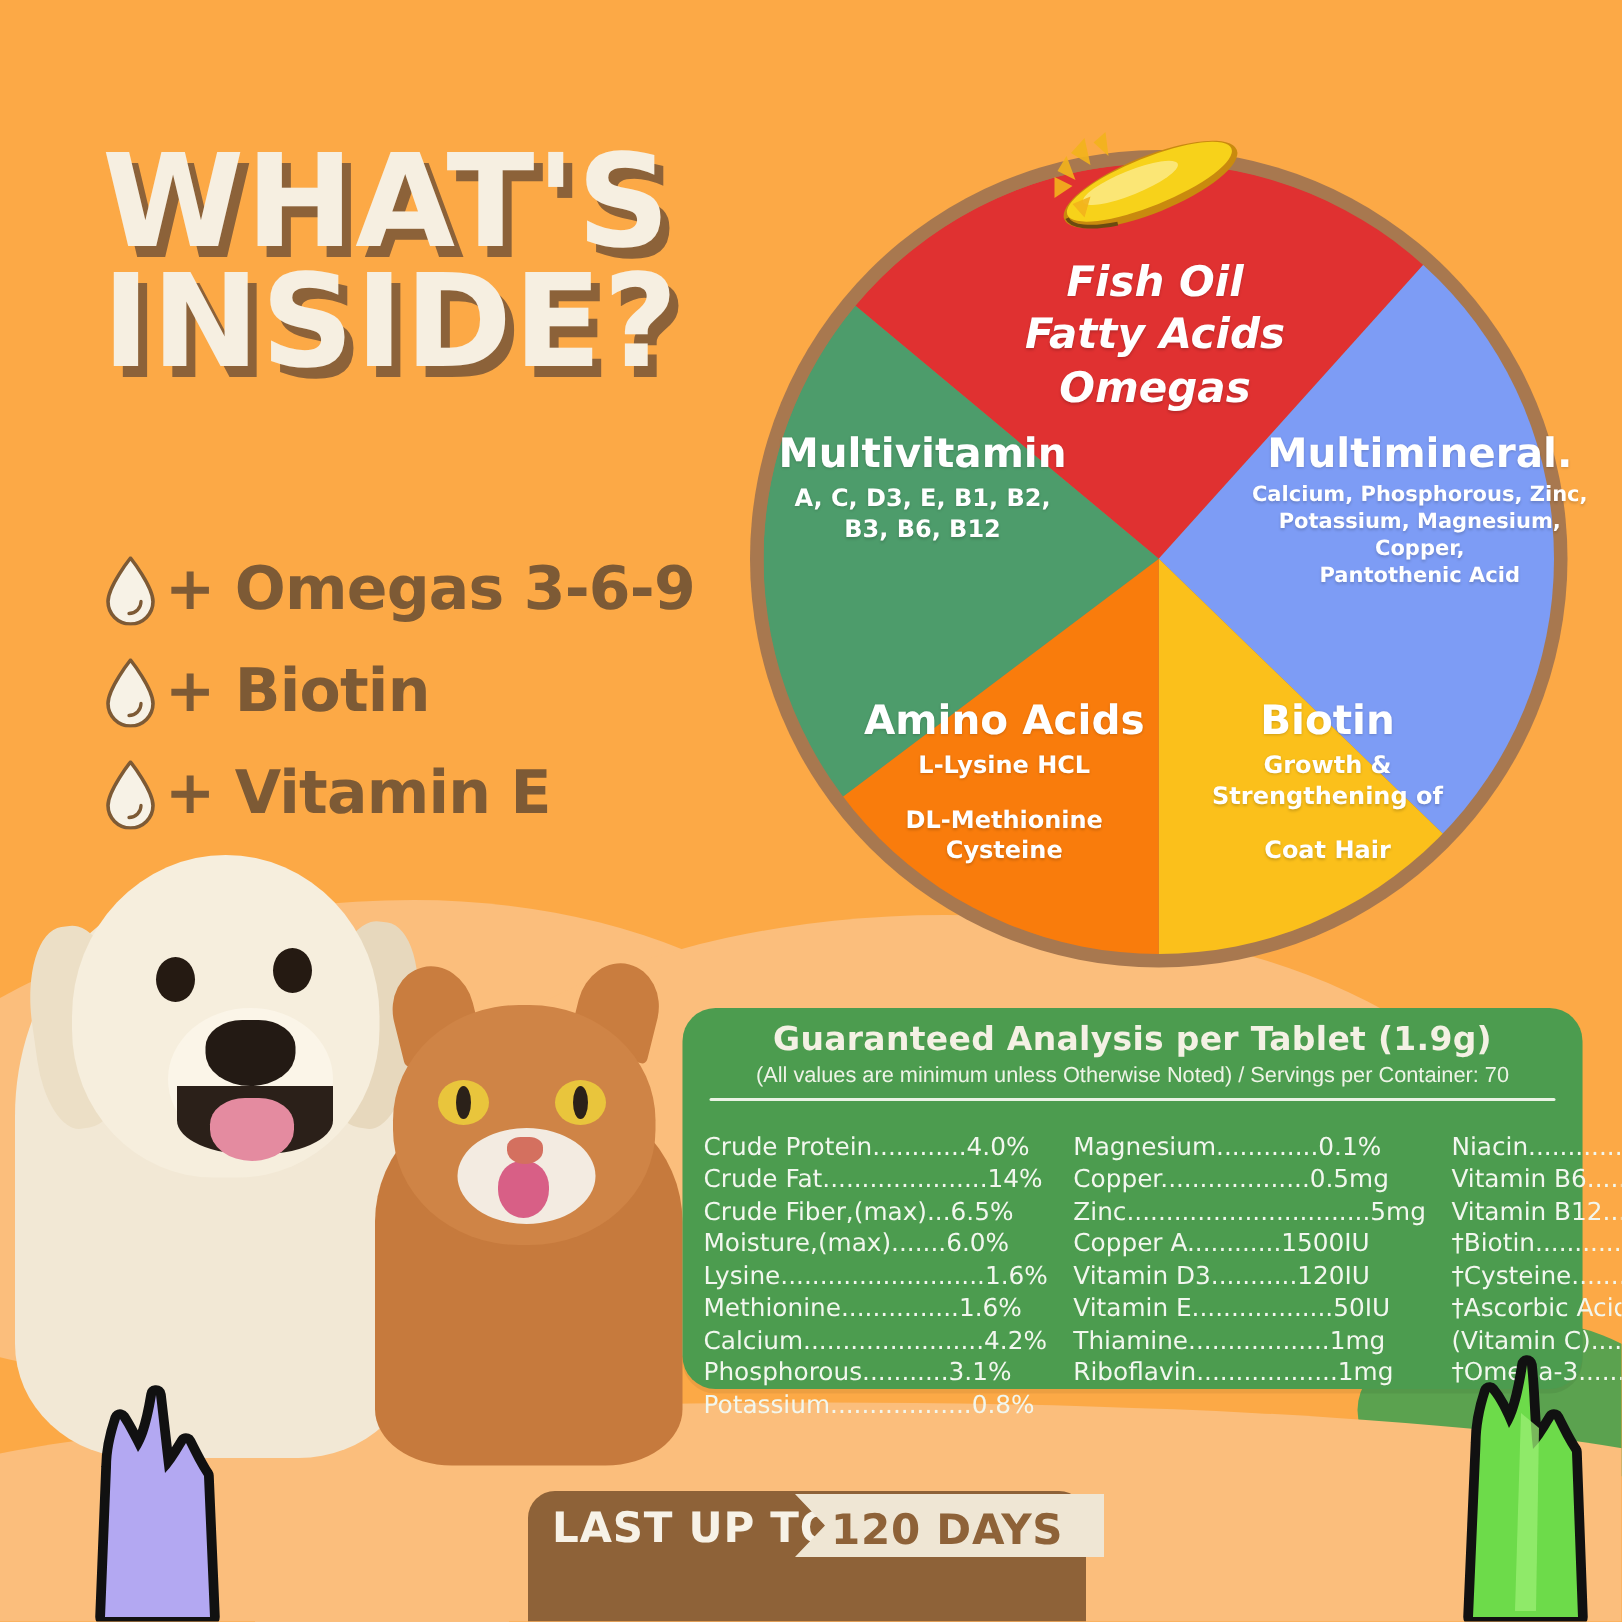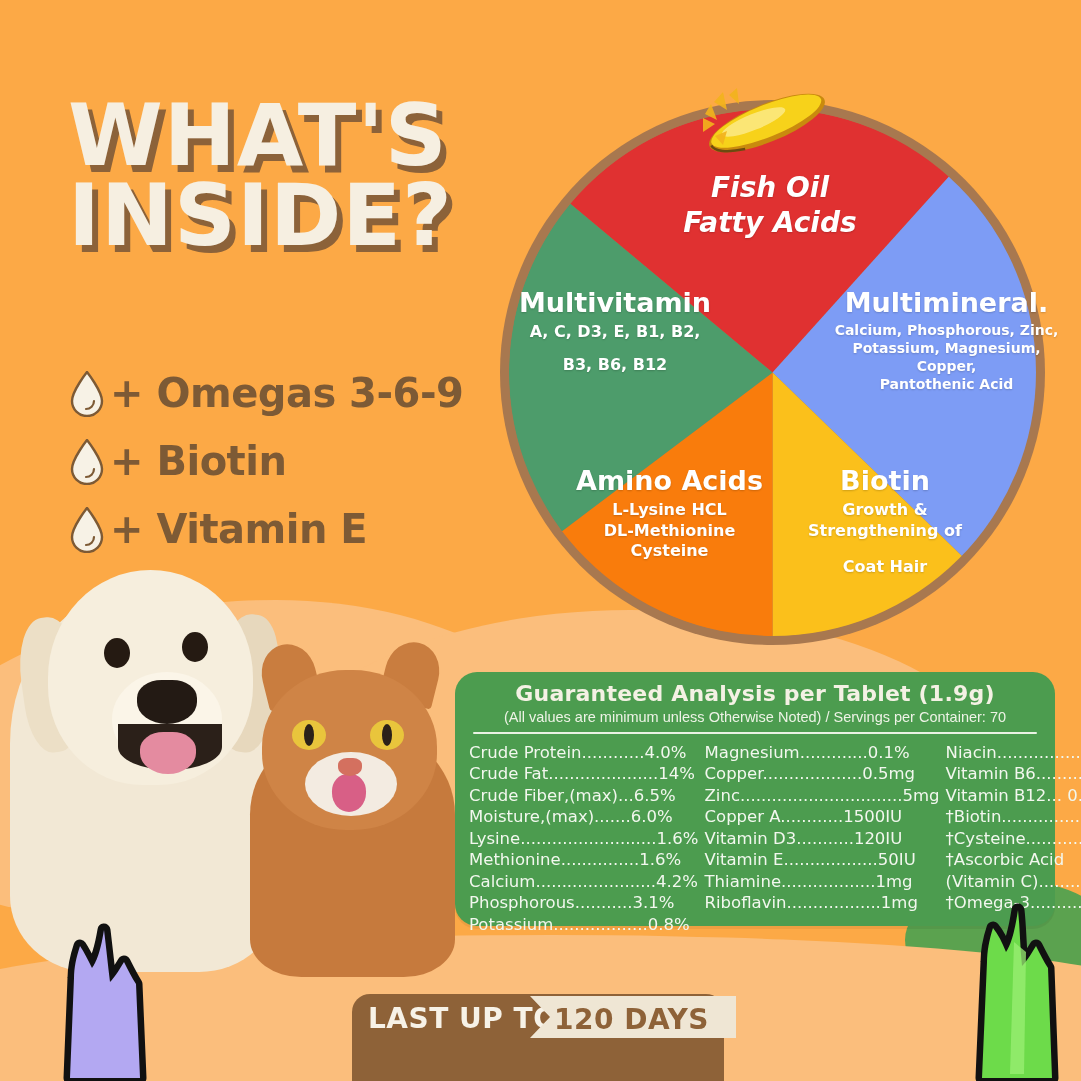--- a/index.html
+++ b/index.html
@@ -106,21 +106,21 @@
   }
   .ga-title{
     text-align:center;color:#f4f1e4;font-weight:bold;font-size:22px;
     padding-top:9px;letter-spacing:.2px;
     font-family:"DejaVu Sans","Liberation Sans",sans-serif;
   }
   .ga-sub{
     text-align:center;color:#eef3e6;font-size:14.5px;padding-top:3px;
   }
   .ga-rule{height:2px;background:#eaf3e4;margin:7px 18px 0 18px;border-radius:2px;}
-  .ga-cols{display:flex;padding:8px 12px 0 14px;gap:6px;}
+  .ga-cols{display:flex;padding:20px 12px 0 14px;gap:17px;}
   .ga-col{flex:1;}
   .ga-col.c1{flex:0 0 200px;}
   .ga-col.c2{flex:0 0 200px;}
   .ga-col.c3{flex:0 0 180px;}
   .ga-item{
     color:#f2f7ee;font-size:16.5px;line-height:1.30;white-space:nowrap;
     font-family:"DejaVu Sans","Liberation Sans",sans-serif;
   }
 
   
@@ -253,39 +253,40 @@
         <path d="M6 40 l12 6 -12 8 z"></path>
         <path d="M40 10 l2 16 -10 -9 z"></path>
         <path d="M18 58 l12 -5 -4 14 z"></path>
       </g>
     </svg>
   </div>
 
   <div class="slice-label" id="lbl-fish">
     <div class="slice-title">Fish Oil</div>
     <div class="slice-title">Fatty Acids</div>
+    <div class="slice-title">Omegas</div>
   </div>
 
   <div class="slice-label" id="lbl-multivit">
     <div class="slice-title">Multivitamin</div>
     <div class="slice-sub">A, C, D3, E, B1, B2,</div>
-    <div class="slice-sub" style="margin-top:12px">B3, B6, B12</div>
+    <div class="slice-sub" style="margin-top:0">B3, B6, B12</div>
   </div>
 
   <div class="slice-label" id="lbl-multimin">
     <div class="slice-title">Multimineral.</div>
     <div class="slice-sub">Calcium, Phosphorous, Zinc,</div>
     <div class="slice-sub" style="margin-top:0">Potassium, Magnesium, Copper,</div>
     <div class="slice-sub" style="margin-top:0">Pantothenic Acid</div>
   </div>
 
   <div class="slice-label" id="lbl-amino">
     <div class="slice-title">Amino Acids</div>
     <div class="slice-sub">L-Lysine HCL</div>
-    <div class="slice-sub" style="margin-top:0">DL-Methionine</div>
+    <div class="slice-sub" style="margin-top:16px">DL-Methionine</div>
     <div class="slice-sub" style="margin-top:0">Cysteine</div>
   </div>
 
   <div class="slice-label" id="lbl-biotin">
     <div class="slice-title">Biotin</div>
     <div class="slice-sub">Growth &amp;</div>
     <div class="slice-sub" style="margin-top:0">Strengthening of</div>
     <div class="slice-sub" style="margin-top:16px">Coat Hair</div>
   </div>
 

